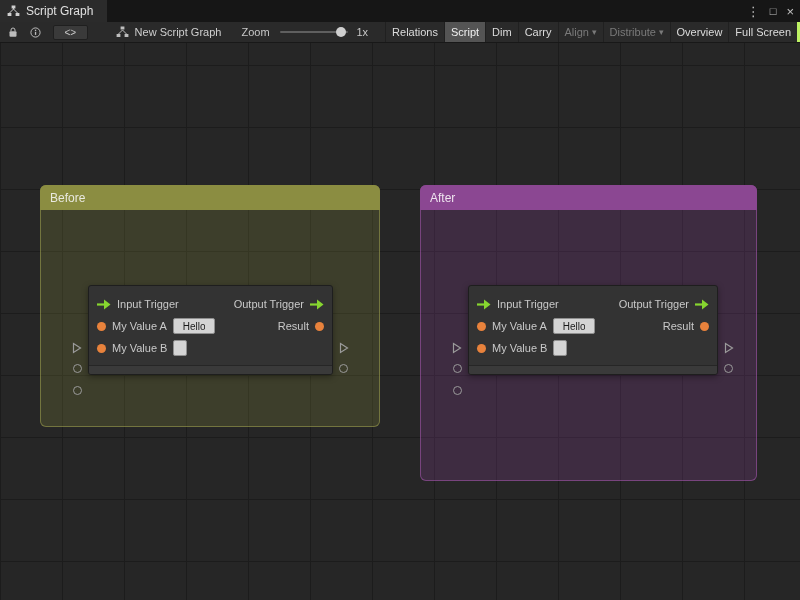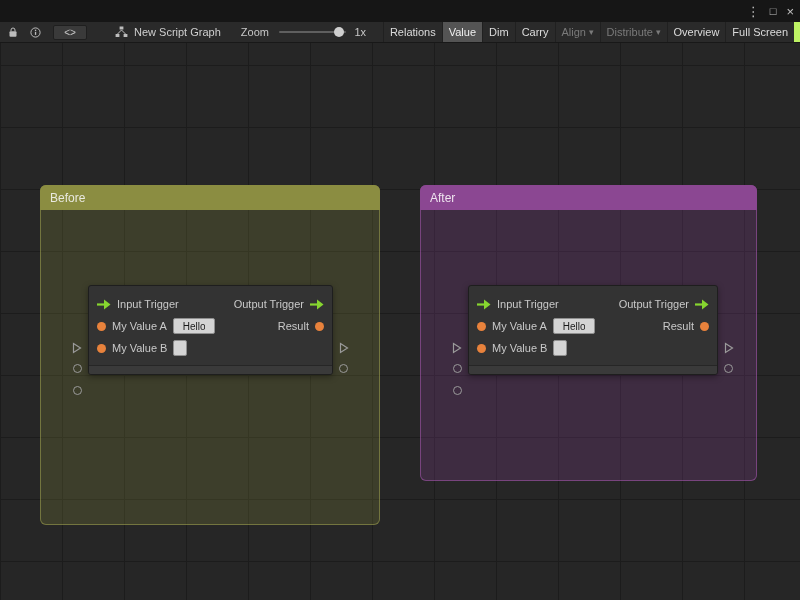--- a/index.html
+++ b/index.html
@@ -56,21 +56,21 @@
     border-radius:50%; background:#cfcfcf;
   }
   .zoom-value { margin-left:8px; width:14px; }
   .tb-buttons { margin-left:16px; display:flex; height:21px; }
   .tb-buttons button {
     height:21px; padding:0 6px; background:transparent;
     border:none; border-left:1px solid #202020;
     color:#dcdcdc; font-size:11px; font-family:"Liberation Sans", sans-serif;
     display:flex; align-items:center; gap:3px; cursor:default;
   }
-  .tb-buttons button:last-child { border-right:6px solid #bef264; }
+  .tb-buttons button:last-child { border-right:3px solid #bef264; }
   .tb-buttons button.active { background:#545454; color:#f0f0f0; }
   .tb-buttons button.disabled { color:#7a7a7a; }
   .caret { font-size:9px; }
 
   
   .canvas {
     position:absolute; top:43px; left:0; width:800px; height:557px;
     background-color:#262626;
     background-image:
       linear-gradient(#1c1c1c 1px, transparent 1px),
@@ -81,21 +81,21 @@
 
   
   .group {
     position:absolute; border-radius:6px; overflow:hidden;
   }
   .group-header {
     height:25px; display:flex; align-items:center;
     padding:0 10px; font-size:12px; color:#e9e9e0;
   }
   .group-before {
-    left:40px; top:142px; width:340px; height:340px;
+    left:40px; top:142px; width:340px; height:242px;
     background:rgba(146,150,62,0.22);
     box-shadow:inset 0 0 0 1px rgba(160,163,80,0.55);
   }
   .group-before .group-header { background:#8b8d41; }
   .group-after {
     left:420px; top:142px; width:337px; height:296px;
     background:rgba(152,70,162,0.22);
     box-shadow:inset 0 0 0 1px rgba(168,90,176,0.55);
   }
   .group-after .group-header { background:#8b4792; color:#eee3ee; }
@@ -144,20 +144,31 @@
   .ext-circ-l1 { left:3px; top:79px; }
   .ext-circ-l2 { left:3px; top:101px; }
   .ext-tri-r { right:2px; top:55px; }
   .ext-circ-r1 { right:3px; top:79px; }
   .ext-circ { width:9px; height:9px; border:1px solid #9a9a9a; border-radius:50%; }
 </style>
 </head>
 <body>
 
 <div class="tabbar">
+  <div class="tab">
+    <span class="tab-icon">
+      <svg width="13" height="12" viewBox="0 0 13 12">
+        <path d="M6.5 4 V2.5 M2.5 8 L6.5 4 L10.5 8" stroke="#cfcfcf" fill="none" stroke-width="1"></path>
+        <rect x="4.6" y="0.5" width="3.8" height="3" fill="#cfcfcf"></rect>
+        <rect x="0.6" y="8" width="3.8" height="3" fill="#cfcfcf"></rect>
+        <rect x="8.6" y="8" width="3.8" height="3" fill="#cfcfcf"></rect>
+      </svg>
+    </span>
+    <span>Script Graph</span>
+  </div>
   <div class="win-controls">
     <span class="wc">⋮</span>
     <span class="wc wc-max">□</span>
     <span class="wc">×</span>
   </div>
 </div>
 
 <div class="toolbar">
   <span class="tb-ic">
     <svg width="10" height="11" viewBox="0 0 10 11">
@@ -182,21 +193,21 @@
     </svg>
   </span>
   <span class="graph-name">New Script Graph</span>
   <span class="zoom-label">Zoom</span>
   <div class="zoom-slider">
     <span class="zoom-handle"></span>
   </div>
   <span class="zoom-value">1x</span>
   <div class="tb-buttons">
     <button>Relations</button>
-    <button class="active">Value</button>
+    <button class="active">Script</button>
     <button>Dim</button>
     <button>Carry</button>
     <button class="disabled">
       <span>Align</span>
       <span class="caret">▾</span>
     </button>
     <button class="disabled">
       <span>Distribute</span>
       <span class="caret">▾</span>
     </button>

